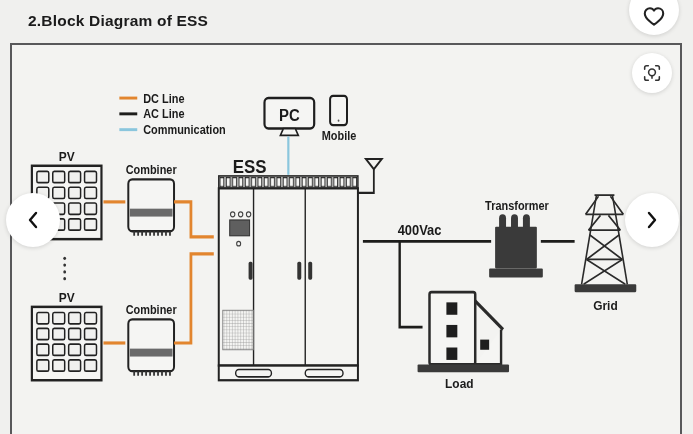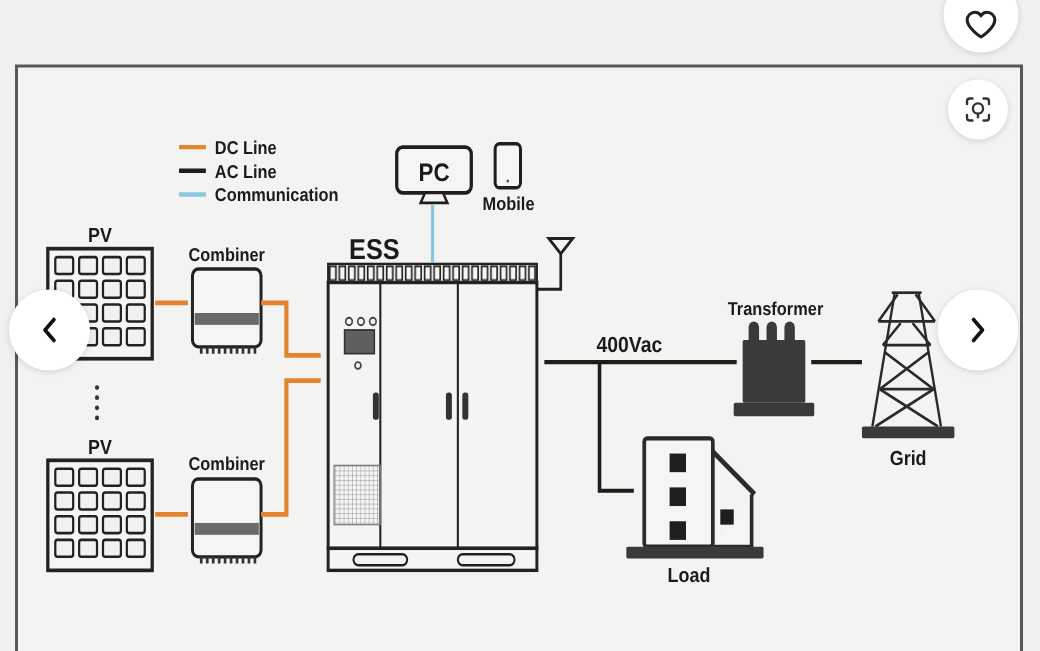--- a/index.html
+++ b/index.html
@@ -27,20 +27,23 @@
   .stroke-comm{stroke:var(--comm,#8AC6DD);}
   .fill-dark{fill:var(--dark,#3A3A3A);}
   .nofill{fill:none;}
   .boxfill{fill:#f5f5f3;}
 </style>
 </head>
 <body>
 
 <div class="screen">
 
+  <div class="page-title">
+    <span>2.</span><span>Block Diagram of ESS</span>
+  </div>
 
   <div class="image-frame">
     <svg viewBox="0 0 672 365" preserveAspectRatio="none">
       <defs>
         <pattern id="ribs" x="208" y="116" width="6.36" height="11" patternUnits="userSpaceOnUse">
           <rect x="1.1" y="1.4" width="4.1" height="8.2" fill="#f6f6f4" stroke="#222" stroke-width="1.1"></rect>
         </pattern>
         <pattern id="mesh" width="2.8" height="2.8" patternUnits="userSpaceOnUse">
           <path d="M0,0 H2.8 M0,0 V2.8" stroke="#8f8f8f" stroke-width="0.6" fill="none"></path>
         </pattern>

